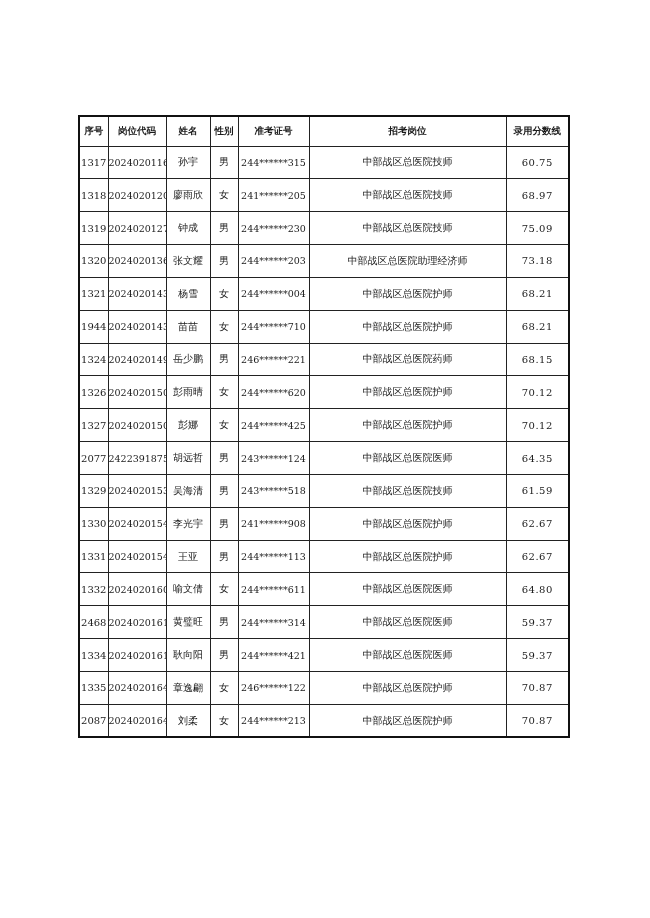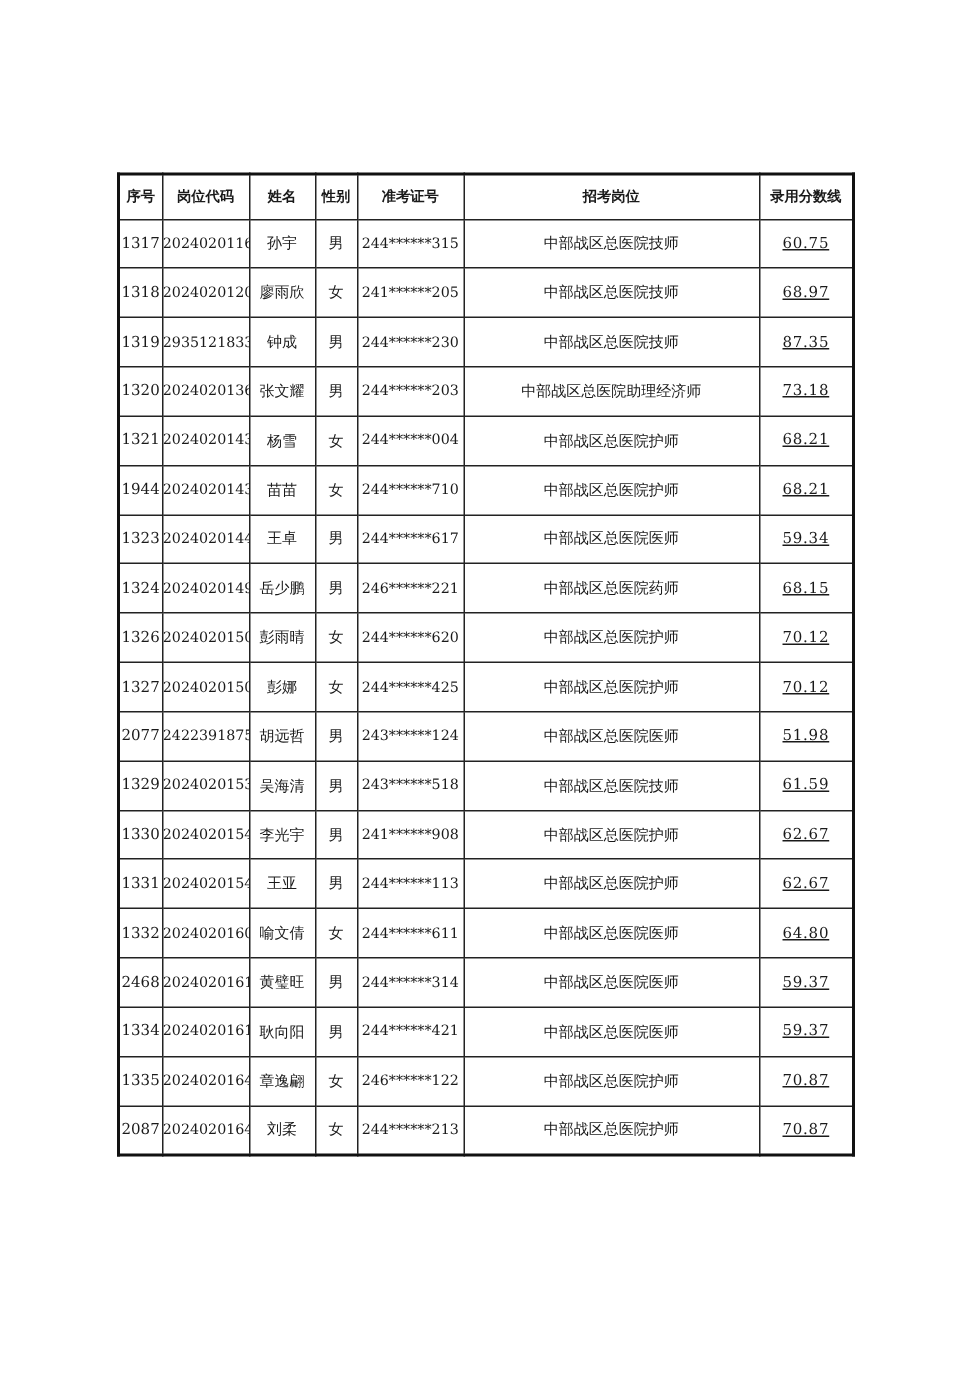--- a/index.html
+++ b/index.html
@@ -42,21 +42,20 @@
     font-weight: bold;
     font-size: 9.5px;
   }
   
   td.col-5 {
     text-align: left;
     padding-left: 5px;
   }
   td.col-6 {
     letter-spacing: 0.5px;
-    text-decoration: underline;
   }
   td.col-1, td.col-4 {
     font-size: 9.5px;
   }
 </style>
 </head>
 <body>
 
 <div class="page">
   <table class="score-table">
@@ -94,26 +93,26 @@
           <td class="col-0">1318</td>
           <td class="col-1">2024020120</td>
           <td class="col-2">廖雨欣</td>
           <td class="col-3">女</td>
           <td class="col-4">241******205</td>
           <td class="col-5">中部战区总医院技师</td>
           <td class="col-6">68.97</td>
         </tr>
         <tr>
           <td class="col-0">1319</td>
-          <td class="col-1">2935121833</td>
+          <td class="col-1">2024020127</td>
           <td class="col-2">钟成</td>
           <td class="col-3">男</td>
           <td class="col-4">244******230</td>
           <td class="col-5">中部战区总医院技师</td>
-          <td class="col-6">87.35</td>
+          <td class="col-6">75.09</td>
         </tr>
         <tr>
           <td class="col-0">1320</td>
           <td class="col-1">2024020136</td>
           <td class="col-2">张文耀</td>
           <td class="col-3">男</td>
           <td class="col-4">244******203</td>
           <td class="col-5">中部战区总医院助理经济师</td>
           <td class="col-6">73.18</td>
         </tr>
@@ -129,29 +128,20 @@
         <tr>
           <td class="col-0">1944</td>
           <td class="col-1">2024020143</td>
           <td class="col-2">苗苗</td>
           <td class="col-3">女</td>
           <td class="col-4">244******710</td>
           <td class="col-5">中部战区总医院护师</td>
           <td class="col-6">68.21</td>
         </tr>
         <tr>
-          <td class="col-0">1323</td>
-          <td class="col-1">2024020144</td>
-          <td class="col-2">王卓</td>
-          <td class="col-3">男</td>
-          <td class="col-4">244******617</td>
-          <td class="col-5">中部战区总医院医师</td>
-          <td class="col-6">59.34</td>
-        </tr>
-        <tr>
           <td class="col-0">1324</td>
           <td class="col-1">2024020149</td>
           <td class="col-2">岳少鹏</td>
           <td class="col-3">男</td>
           <td class="col-4">246******221</td>
           <td class="col-5">中部战区总医院药师</td>
           <td class="col-6">68.15</td>
         </tr>
         <tr>
           <td class="col-0">1326</td>
@@ -171,21 +161,21 @@
           <td class="col-5">中部战区总医院护师</td>
           <td class="col-6">70.12</td>
         </tr>
         <tr>
           <td class="col-0">2077</td>
           <td class="col-1">2422391875</td>
           <td class="col-2">胡远哲</td>
           <td class="col-3">男</td>
           <td class="col-4">243******124</td>
           <td class="col-5">中部战区总医院医师</td>
-          <td class="col-6">51.98</td>
+          <td class="col-6">64.35</td>
         </tr>
         <tr>
           <td class="col-0">1329</td>
           <td class="col-1">2024020153</td>
           <td class="col-2">吴海清</td>
           <td class="col-3">男</td>
           <td class="col-4">243******518</td>
           <td class="col-5">中部战区总医院技师</td>
           <td class="col-6">61.59</td>
         </tr>

